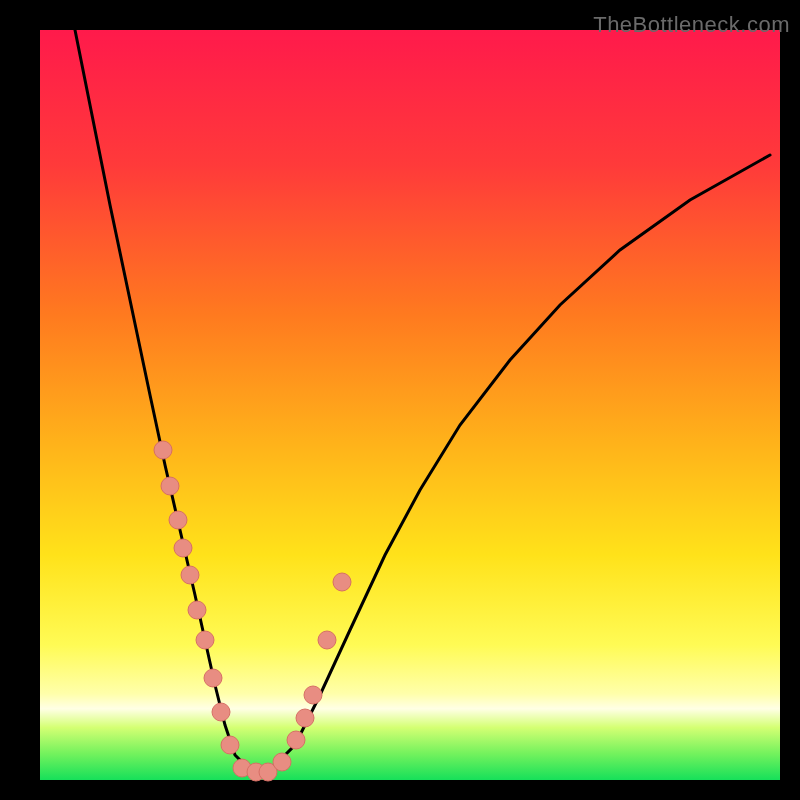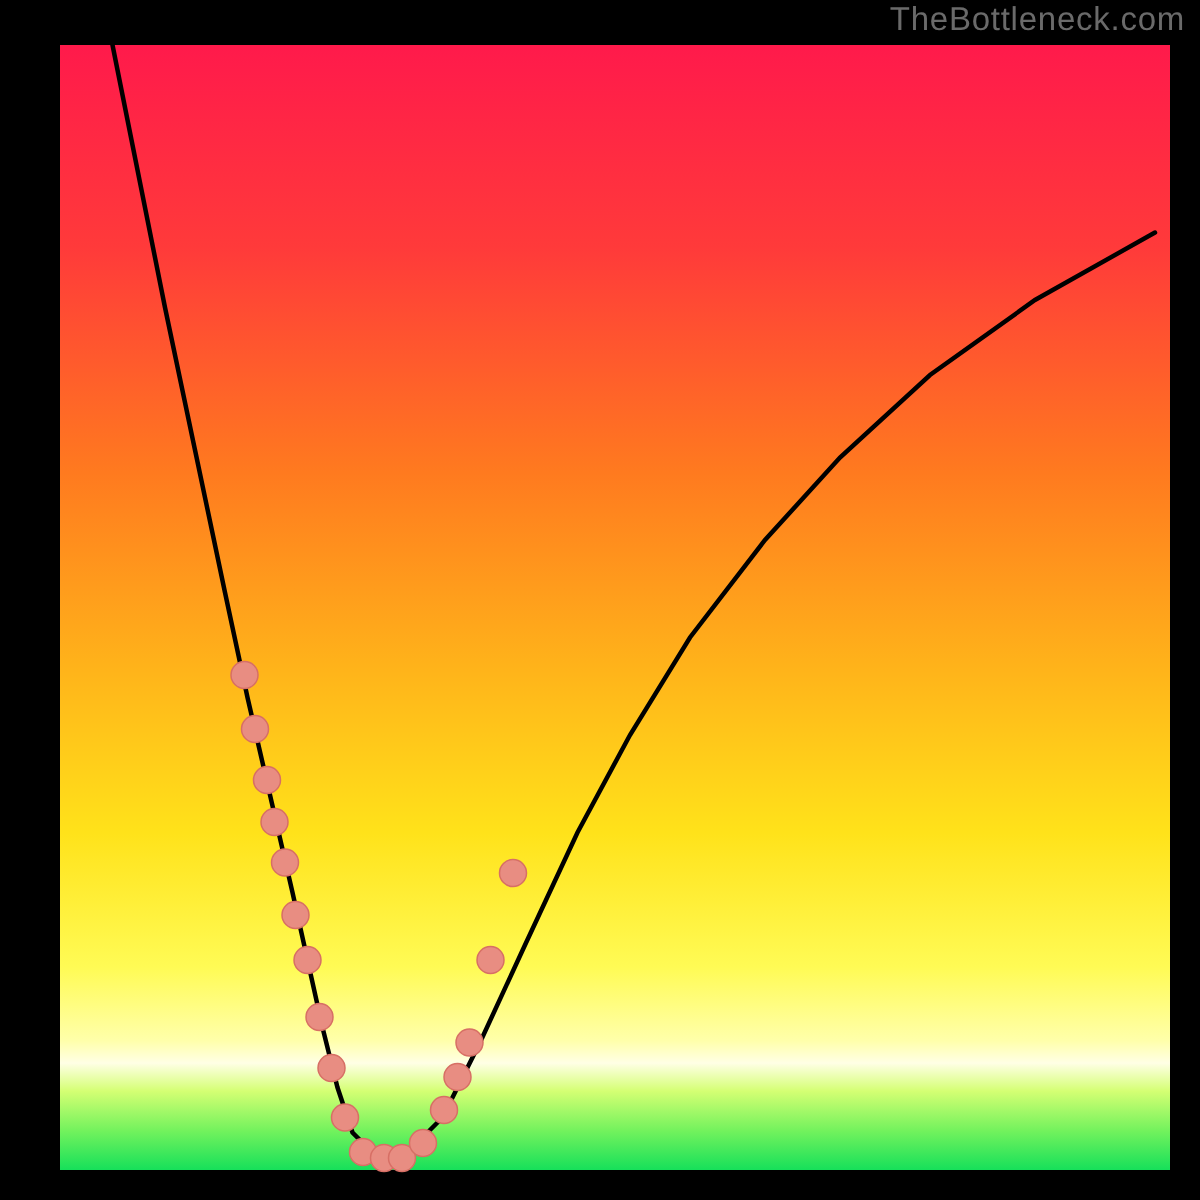--- a/index.html
+++ b/index.html
@@ -14,21 +14,21 @@
   .canvas-wrap {
     position: relative;
     width: 800px;
     height: 800px;
   }
   svg {
     display: block;
   }
   .watermark {
     position: absolute;
-    top: 0;
+    top: 12px;
     right: 10px;
     color: #6a6a6a;
     font-size: 22px;
     font-weight: 500;
     letter-spacing: 0.5px;
     user-select: none;
   }
 </style>
 </head>
 <body>

